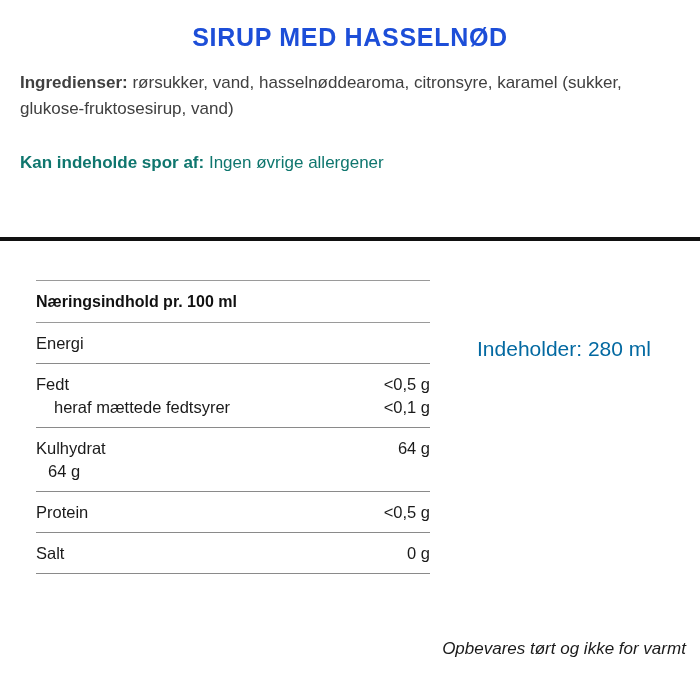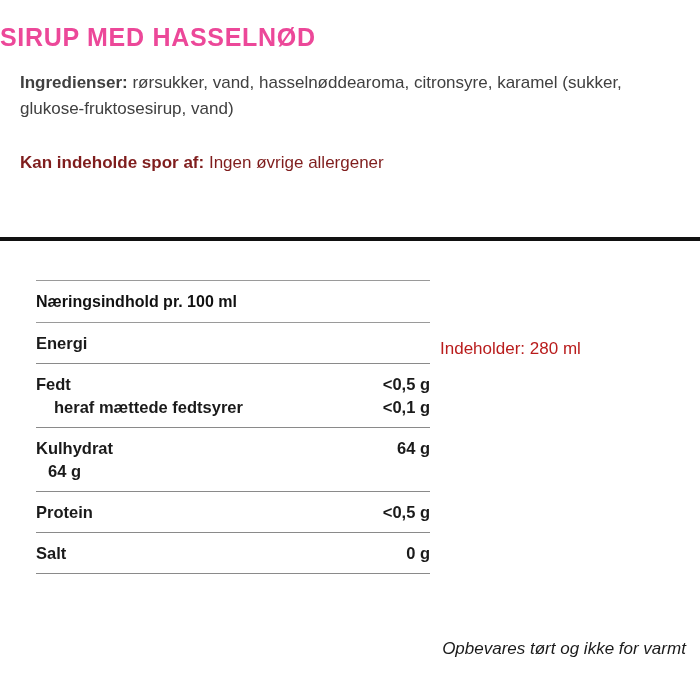--- a/index.html
+++ b/index.html
@@ -22,25 +22,25 @@
     width: 700px;
     height: 700px;
   }
 
   
   .product-title {
     position: absolute;
     left: 0;
     top: 22px;
     width: 700px;
-    text-align: left;
+    text-align: center;
     font-size: 25px;
     font-weight: bold;
     letter-spacing: 0.7px;
-    color: #ec4899;
+    color: #1d4ed8;
     line-height: 1.2;
   }
 
   .ingredients-block {
     position: absolute;
     left: 20px;
     top: 70px;
     width: 660px;
     font-size: 17px;
     line-height: 26px;
@@ -50,21 +50,21 @@
     font-weight: bold;
   }
 
   .allergens-block {
     position: absolute;
     left: 20px;
     top: 150px;
     width: 660px;
     font-size: 17px;
     line-height: 26px;
-    color: #7f1d1d;
+    color: #0f766e;
   }
   .allergens-block .lbl {
     font-weight: bold;
   }
 
   
   .section-divider {
     position: absolute;
     left: 0;
     top: 237px;
@@ -103,42 +103,42 @@
   }
 
   .nutri-row {
     display: flex;
     justify-content: space-between;
     align-items: baseline;
     font-size: 16.5px;
     line-height: 23px;
     color: #1a1a1a;
     white-space: nowrap;
-    font-weight: bold;
   }
   .nutri-row .name {
     text-align: left;
   }
   .nutri-row .value {
     text-align: right;
     padding-left: 12px;
   }
   .nutri-row.sub .name {
     padding-left: 18px;
   }
 
   
   .volume-note {
     position: absolute;
     left: 440px;
     top: 336px;
     width: 248px;
-    font-size: 17px;
+    text-align: center;
+    font-size: 21px;
     line-height: 26px;
-    color: #b91c1c;
+    color: #0369a1;
   }
 
   .storage-note {
     position: absolute;
     left: 440px;
     top: 627px;
     width: 248px;
     text-align: center;
     font-style: italic;
     font-size: 17px;

